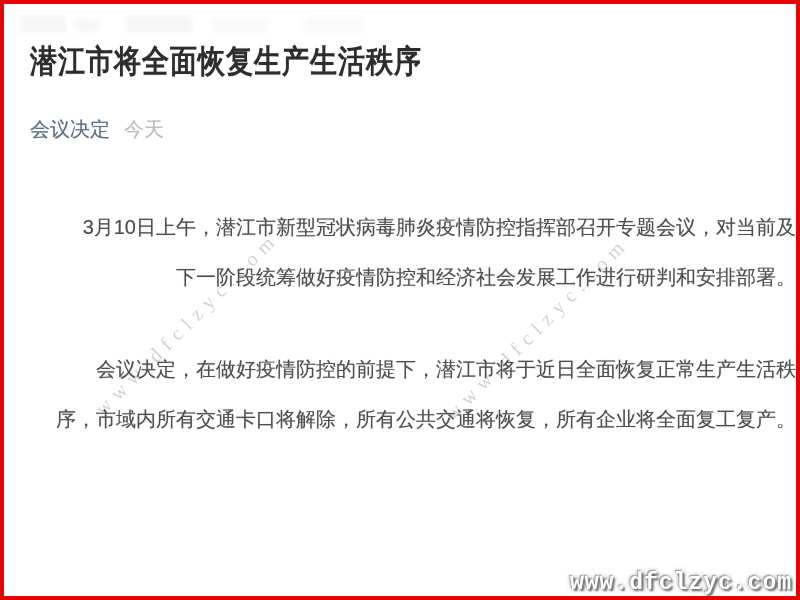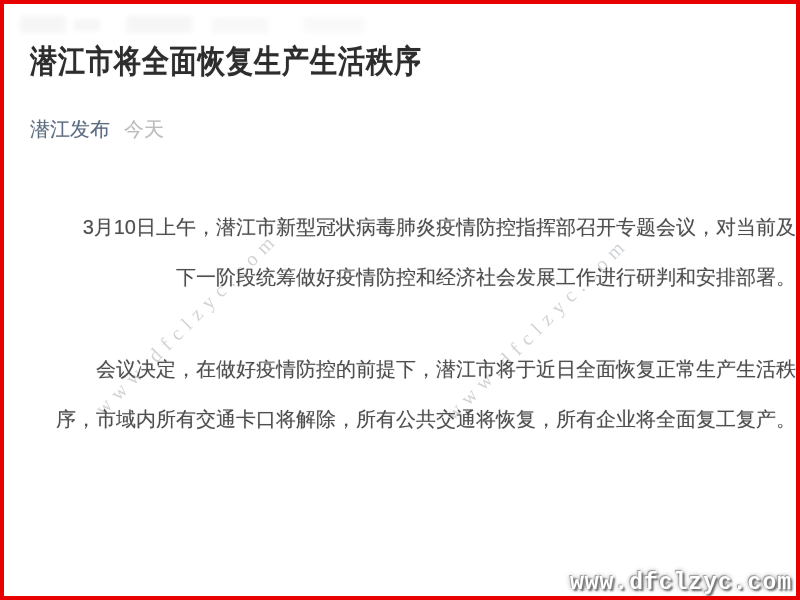--- a/index.html
+++ b/index.html
@@ -114,21 +114,21 @@
 
   <div class="artifact a1"></div>
   <div class="artifact a2"></div>
   <div class="artifact a3"></div>
   <div class="artifact a4"></div>
   <div class="artifact a5"></div>
 
   <h1 class="title">潜江市将全面恢复生产生活秩序</h1>
 
   <div class="byline">
-    <span class="source">潜江发布</span><span class="date">今天</span>
+    <span class="source">会议决定</span><span class="date">今天</span>
   </div>
 
   <div class="wm wm1">www.dfclzyc.com</div>
   <div class="wm wm2">www.dfclzyc.com</div>
 
   <div class="body-text">
     <p>3月10日上午，潜江市新型冠状病毒肺炎疫情防控指挥部召开专题会议，对当前及下一阶段统筹做好疫情防控和经济社会发展工作进行研判和安排部署。</p>
     <p>会议决定，在做好疫情防控的前提下，潜江市将于近日全面恢复正常生产生活秩序，市域内所有交通卡口将解除，所有公共交通将恢复，所有企业将全面复工复产。</p>
   </div>
 

